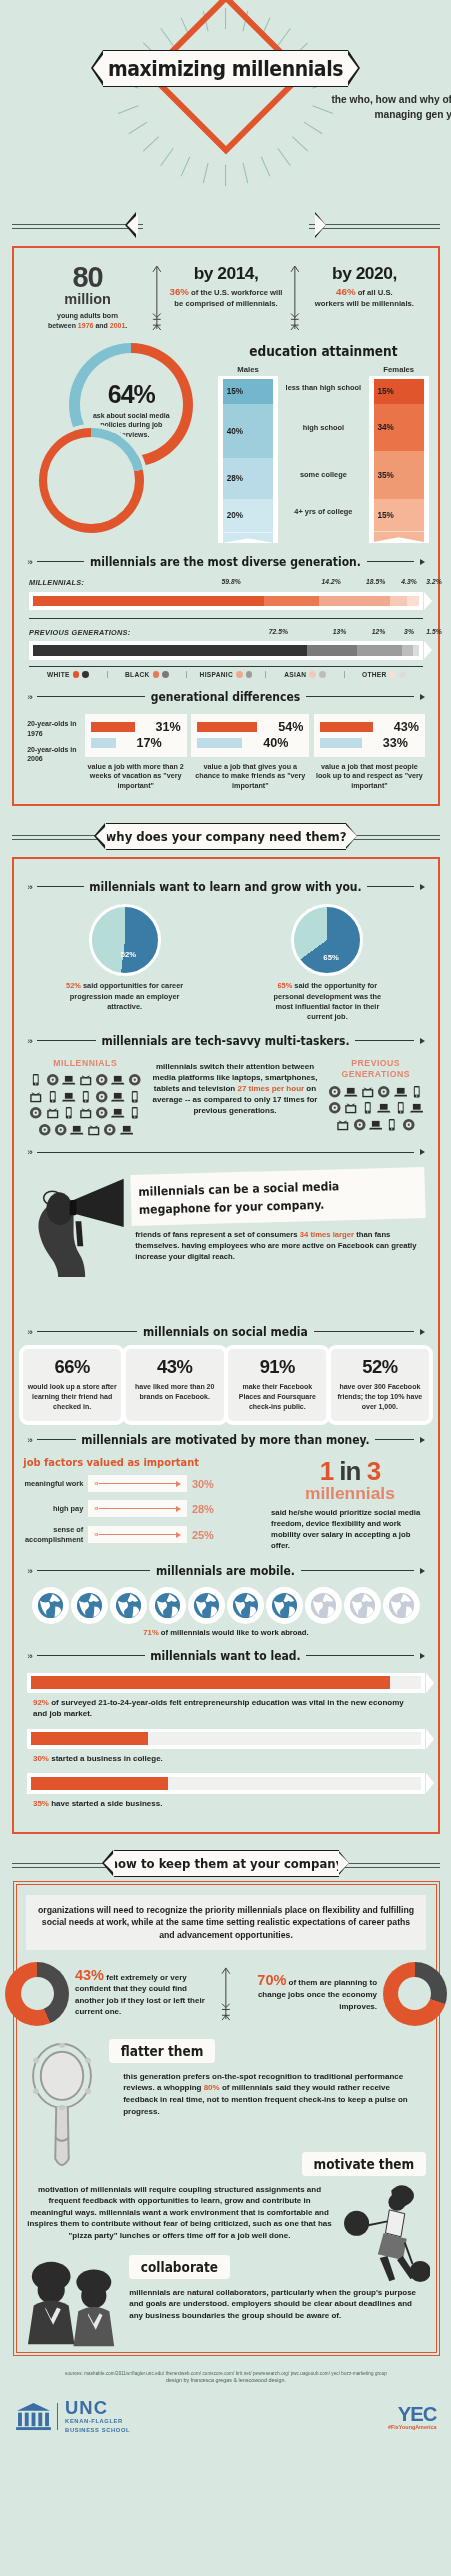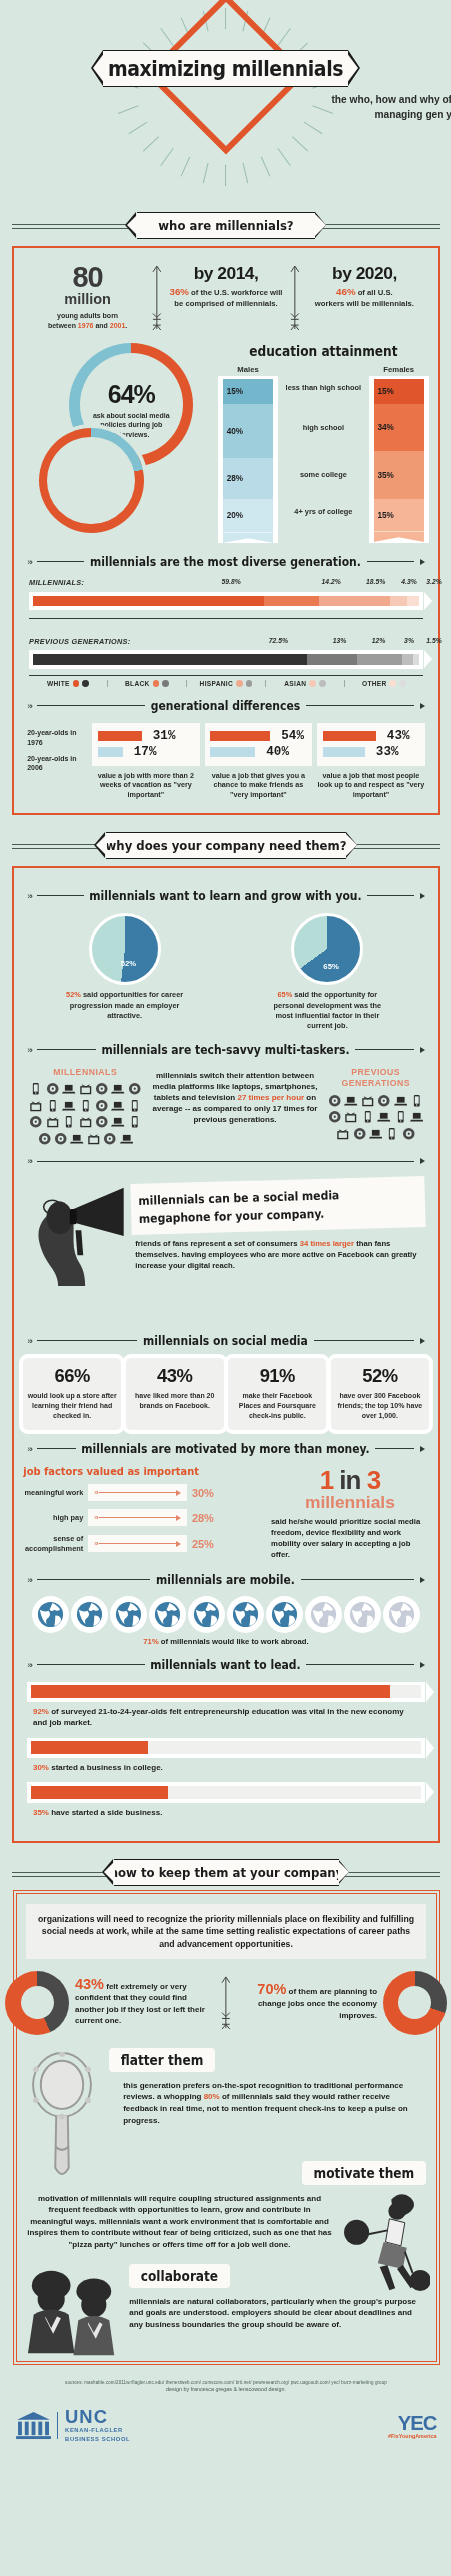--- a/index.html
+++ b/index.html
@@ -134,21 +134,21 @@
      font-size: 6.6px; font-weight: bold; color: #2b2b2b; border-right: 1px solid #9aaca6; letter-spacing: 0.3px;}
   .legend > div:last-child { border-right: none; }
   .dot { width: 6.8px; height: 6.8px; border-radius: 50%; display: inline-block; }
 
   
   .gen-wrap { display: flex; align-items: flex-start; margin: 1.9px 3.9px 0; gap: 4.8px; }
   .gen-legend { width: 60px; font-size: 7px; font-weight: bold; color: #2b2b2b; line-height: 9.7px; padding-top: 5.8px; }
   .gen-legend p { margin-bottom: 5.8px; }
   .gen-card { flex: 1; }
   .gen-box { background: #fbfaf7; padding: 4.8px 5.8px; }
-  .gen-line { display: flex; align-items: center; gap: 11px; margin: 1.9px 0; font-family: Liberation Mono, monospace; }
+  .gen-line { display: flex; align-items: center; gap: 21px; margin: 1.9px 0; }
   .gen-line .bar { height: 9.7px; }
   .gen-line .num { font-size: 12.6px; font-weight: bold; color: #1c1c1c; }
   .gen-cap { font-size: 7.2px; font-weight: bold; color: #2b2b2b; text-align: center; line-height: 9.7px; margin-top: 4.8px; }
 
   
   .pies { display: flex; justify-content: space-around; margin-top: 3.9px; }
   .pie-col { width: 33%; text-align: center; }
   .pie { width: 72px; height: 72px; border-radius: 50%; margin: 0 auto; position: relative; border: 3.9px solid #fff; }
   .pie .pv { position: absolute; font-size: 7.7px; font-weight: bold; color: #fff; }
   .pie-cap { font-size: 7.4px; font-weight: bold; color: #2b2b2b; line-height: 10.2px; margin-top: 5.8px; padding: 0 3.9px; }
@@ -282,23 +282,20 @@
       <div>the who, how and why of</div>
       <div>managing gen y</div>
     </div>
   </div>
 
   <div class="banner">
     <div class="rule l"></div>
       <div class="rule r"></div>
     <div class="arrowhead l"></div>
       <div class="arrowhead r"></div>
-    <div class="plate">
-        <span>who are millennials?</span>
-      </div>
     <div class="arrowhead l2"></div>
       <div class="arrowhead r2"></div>
   </div>
 
   <div class="panel">
 
     <div class="topstats">
       <div class="ts-col">
         <div class="ts-big">80</div>
         <div class="ts-mid">million</div>
@@ -425,21 +422,21 @@
           <i style="width:59.8%;background:#e0552b"></i>
             <i style="width:14.2%;background:#e97a52"></i>
           <i style="width:18.5%;background:#f0a98c"></i>
             <i style="width:4.3%;background:#f5c9b5"></i>
           <i style="width:3.2%;background:#faded2"></i>
         </div>
         <div class="div-point"></div>
       </div>
     </div>
 
-    <div class="div-row" style="margin-top:7.7px;border-top:1.5px solid #2f3b38;padding-top:18px;">
+    <div class="div-row" style="margin-top:7.7px;border-top:1.5px solid #2f3b38;padding-top:9px;">
       <div class="div-head">
         <div class="div-lbl" style="width:116px;">PREVIOUS GENERATIONS:</div>
         <div class="div-vals">
           <span style="left:48%">72.5%</span>
           <span style="left:70%">13%</span>
           <span style="left:84%">12%</span>
           <span style="left:95%">3%</span>
           <span style="left:104%">1.5%</span>
         </div>
       </div>

